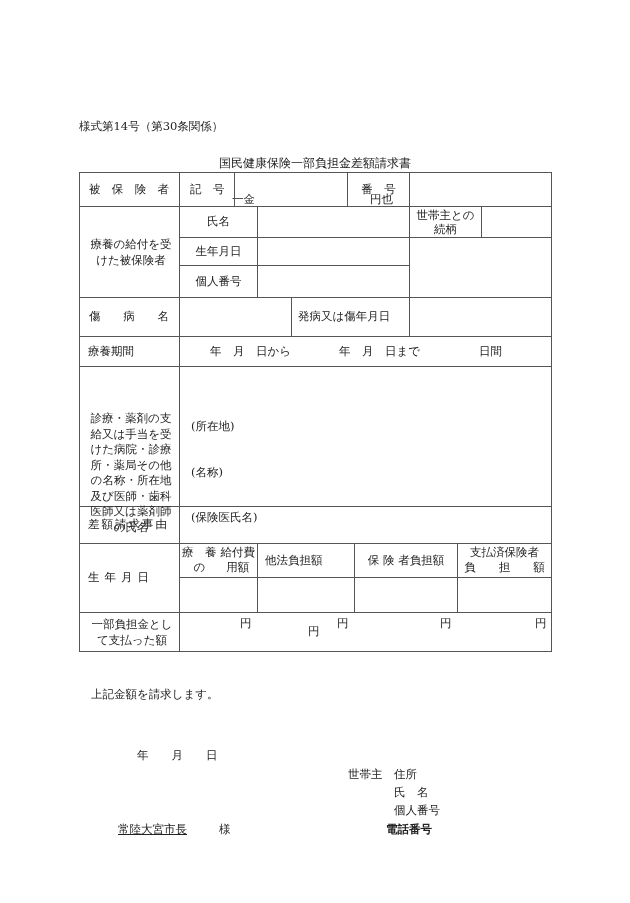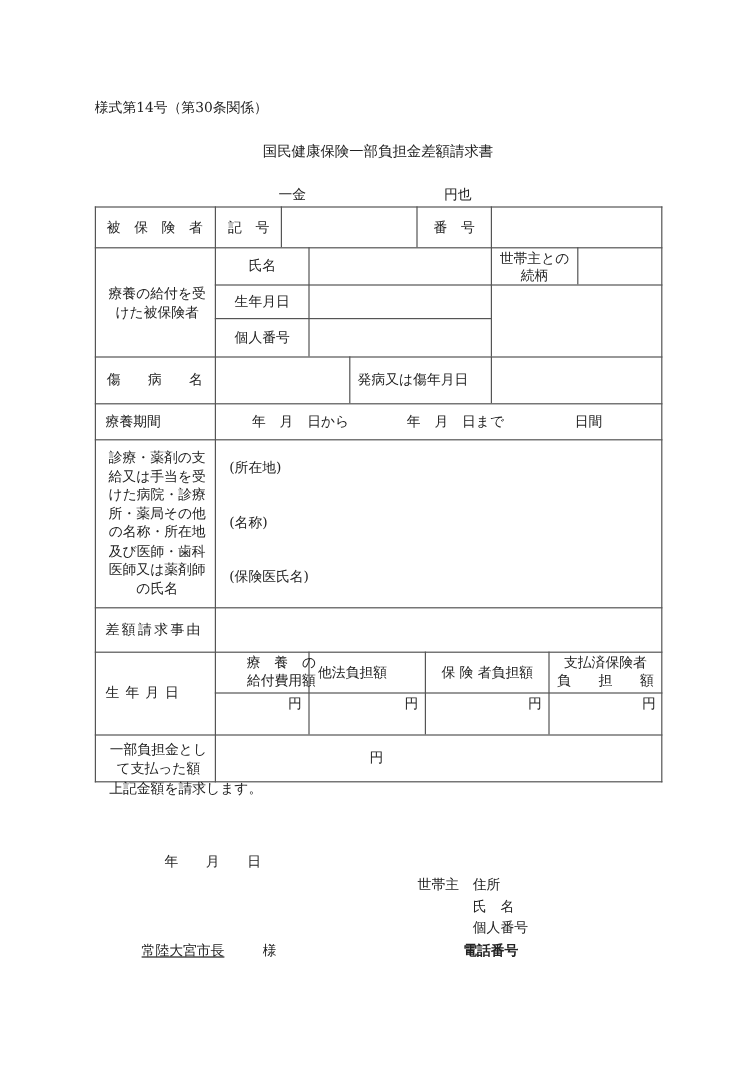--- a/index.html
+++ b/index.html
@@ -1,18 +1,18 @@
 <!DOCTYPE html>
 <html><head>
 <meta charset="utf-8">
 <style>
   html, body { margin:0; padding:0; background:#ffffff; }
   body { width:630px; height:903px; position:relative; overflow:hidden;
          font-family:"DejaVu Serif","Liberation Serif",serif; color:#222; font-size:11.5px; }
-  .abs { position:absolute; white-space:nowrap; }
+  .abs { position:absolute; white-space:nowrap;margin-top:37px; }
   .hl { position:absolute; height:1px; background:#555; }
   .vl { position:absolute; width:1px; background:#555; }
   .cell { position:absolute; display:flex; align-items:center; }
   .spread { justify-content:space-between; }
   .center { justify-content:center; text-align:center; }
   .multi { white-space:normal; line-height:16px;text-align:center; }
 </style>
 </head>
 <body>
 
@@ -98,21 +98,21 @@
 <div class="multi abs" style="left:88px;top:374px;width:86px;line-height:15.5px;white-space:normal;">診療・薬剤の支給又は手当を受けた病院・診療所・薬局その他の名称・所在地及び医師・歯科医師又は薬剤師の氏名</div>
 <div class="abs" style="left:191px;top:382px;">(所在地)</div>
 <div class="abs" style="left:191px;top:428px;">(名称)</div>
 <div class="abs" style="left:191px;top:473px;">(保険医氏名)</div>
 
 <div class="cell" style="left:88px;top:506px;height:37px;letter-spacing:2px;">差額請求事由</div>
 <div class="cell" style="left:180px;top:507px;width:370px;height:35px;"></div>
 
 <div class="cell" style="left:88px;top:543px;height:69px;letter-spacing:5px;">生年月日</div>
 
-<div class="cell center multi" style="left:196px;top:543px;width:77px;height:34px;flex-direction:column;line-height:15px;">
+<div class="cell center multi" style="left:180px;top:543px;width:77px;height:34px;flex-direction:row;line-height:15px;">
   <span>療　養　の</span>
   <span>給付費用額</span>
 </div>
 <div class="cell" style="left:265px;top:543px;height:34px;">他法負担額</div>
 <div class="cell center" style="left:355px;top:543px;width:102px;height:34px;">保 険 者負担額</div>
 <div class="cell center multi" style="left:458px;top:543px;width:93px;height:34px;flex-direction:column;line-height:15px;">
   <span>支払済保険者</span>
   <span>負　　担　　額</span>
 </div>
 

